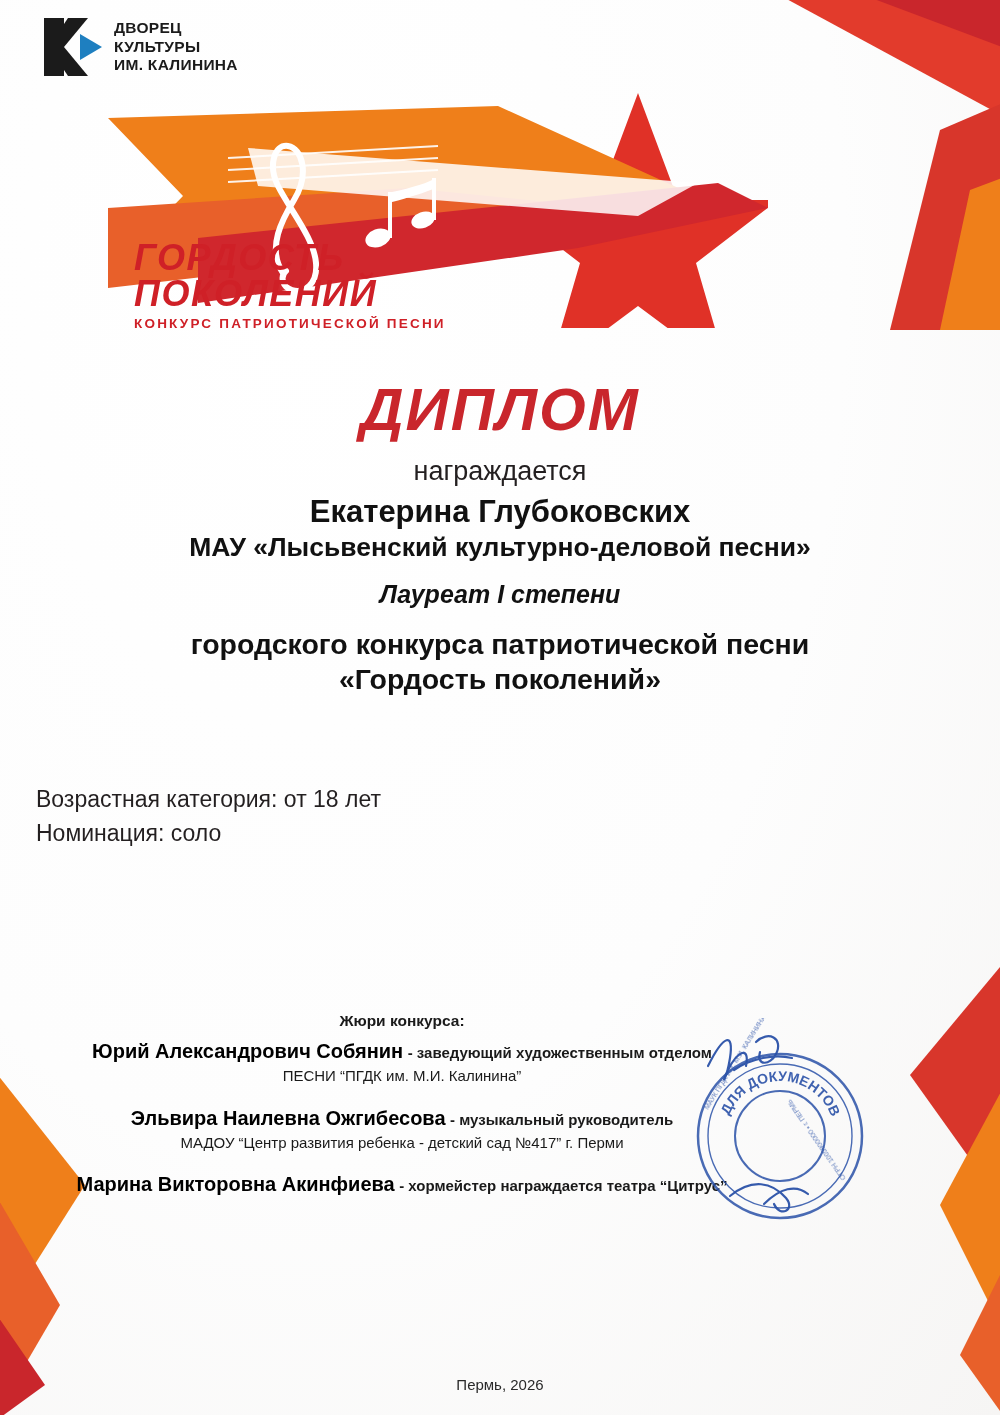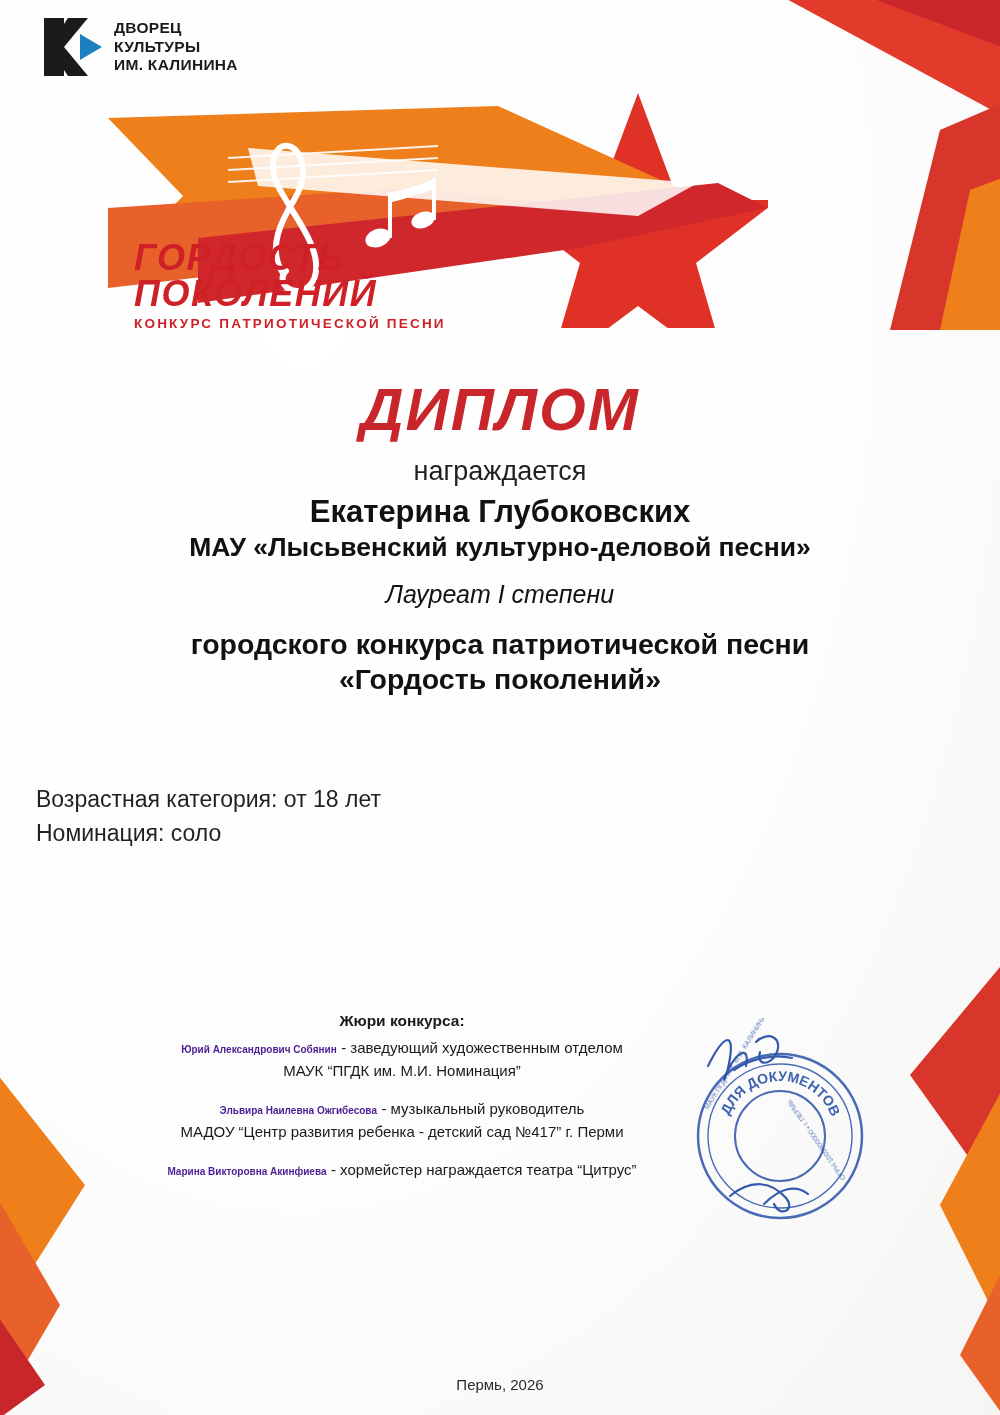--- a/index.html
+++ b/index.html
@@ -129,21 +129,21 @@
   }
   .organization {
     font-size: 26.5px;
     font-weight: bold;
     color: #111;
     line-height: 1.2;
     margin-bottom: 16px;
   }
   .award-rank {
     font-size: 25px;
-    font-weight: normal;
+    font-weight: bold;
     font-style: italic;
     color: #111;
     margin-bottom: 18px;
   }
   .contest-line1 {
     font-size: 28.5px;
     font-weight: bold;
     color: #111;
     line-height: 1.25;
   }
@@ -178,28 +178,28 @@
     font-size: 15.5px;
     font-weight: bold;
     color: #1a1a1a;
     margin-bottom: 7px;
   }
   .jury-member {
     margin-bottom: 17px;
     line-height: 1.42;
   }
   .jury-member .name {
-    font-size: 10px;
-    font-weight: bold;
-    color: #4c1d95;
+    font-size: 20px;
+    font-weight: bold;
+    color: #000000;
   }
   .jury-member .role {
     font-size: 15px;
     color: #1a1a1a;
-    font-weight: normal;
+    font-weight: bold;
   }
   .jury-member .affil {
     font-size: 15px;
     color: #1a1a1a;
   }
 
   
   .stamp {
     position: absolute;
     left: 668px;
@@ -320,21 +320,21 @@
   </div>
 
   <div class="jury">
     <div class="jury-heading">Жюри конкурса:</div>
 
     <div class="jury-member">
       <div>
         <span class="name">Юрий Александрович Собянин</span>
         <span class="role">- заведующий художественным отделом</span>
       </div>
-      <div class="affil">МАУК “ПГДК им. М.И. Номинация”</div>
+      <div class="affil">ПЕСНИ “ПГДК им. М.И. Калинина”</div>
     </div>
 
     <div class="jury-member">
       <div>
         <span class="name">Эльвира Наилевна Ожгибесова</span>
         <span class="role">- музыкальный руководитель</span>
       </div>
       <div class="affil">МАДОУ “Центр развития ребенка - детский сад №417” г. Перми</div>
     </div>
 

